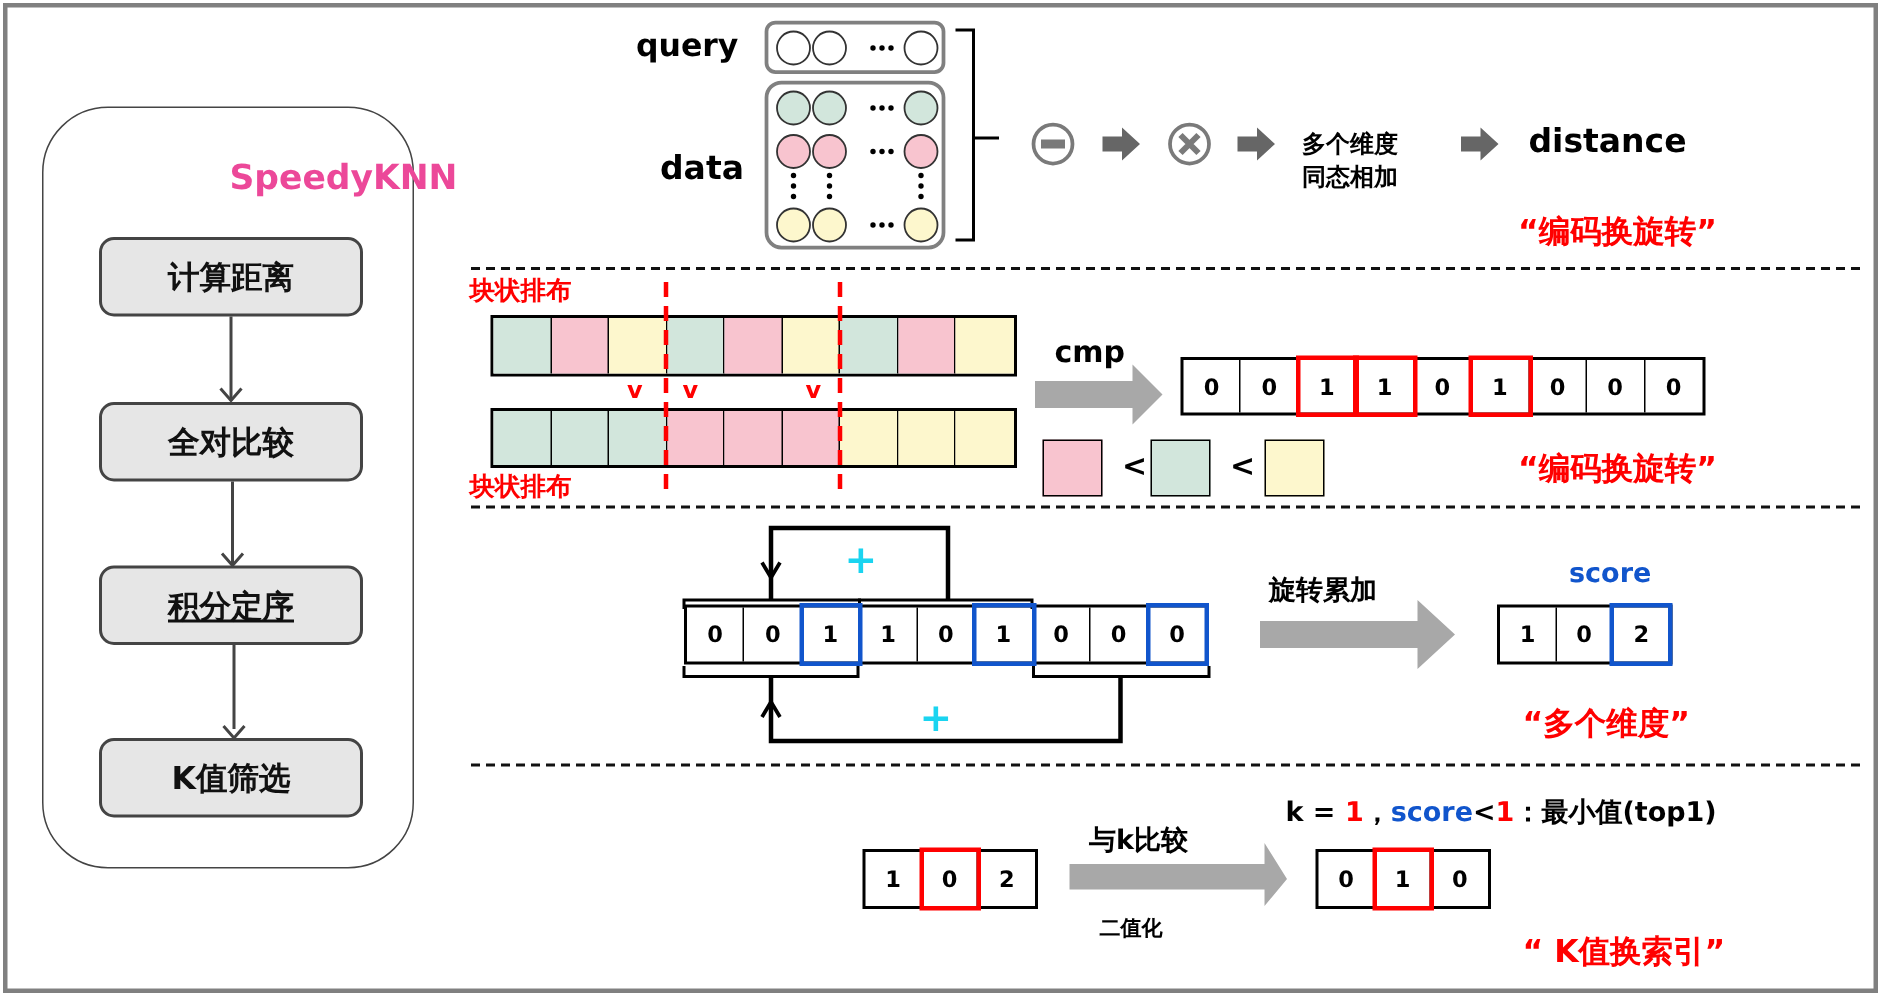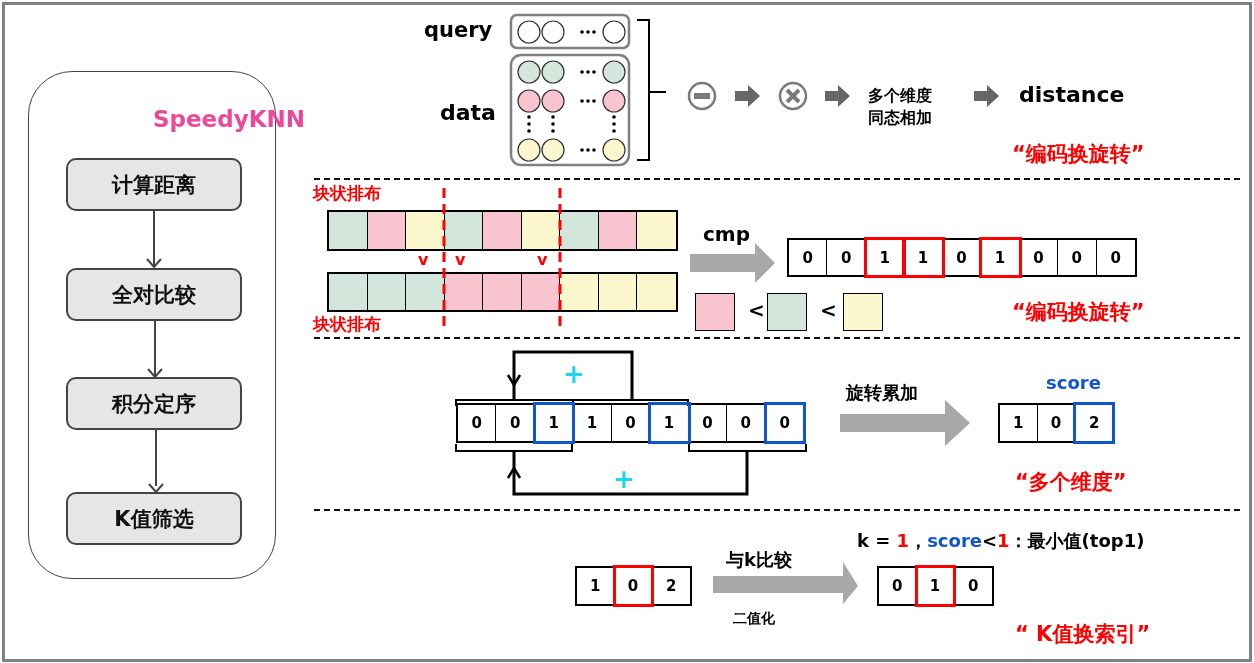--- a/index.html
+++ b/index.html
@@ -34,21 +34,21 @@
 
 <div class="frame"></div>
 
 <div class="left-panel"></div>
 <div class="panel-title">SpeedyKNN</div>
 
 <div class="step" style="top:158px;">计算距离</div>
 <div class="vline" style="left:153px; top:211px; height:56px;"></div>
 <div class="step" style="top:268px;">全对比较</div>
 <div class="vline" style="left:154px; top:321px; height:56px;"></div>
-<div class="step" style="top:377px;">积分定序</div>
+<div class="step" style="top:377px;text-decoration:underline;">积分定序</div>
 <div class="vline" style="left:155px; top:430px; height:56px;"></div>
 <div class="step" style="top:492px;">K值筛选</div>
 
 <svg width="1254" height="663" style="left:0;top:0;pointer-events:none;">
   <polyline points="147,259 154,267 161,259" fill="none" stroke="#444" stroke-width="2"></polyline>
   <polyline points="148,369 155,377 162,369" fill="none" stroke="#444" stroke-width="2"></polyline>
   <polyline points="149,484 156,492 163,484" fill="none" stroke="#444" stroke-width="2"></polyline>
 </svg>
 
 <div class="label" style="left:424px; top:18px; font-size:21px;">query</div>

